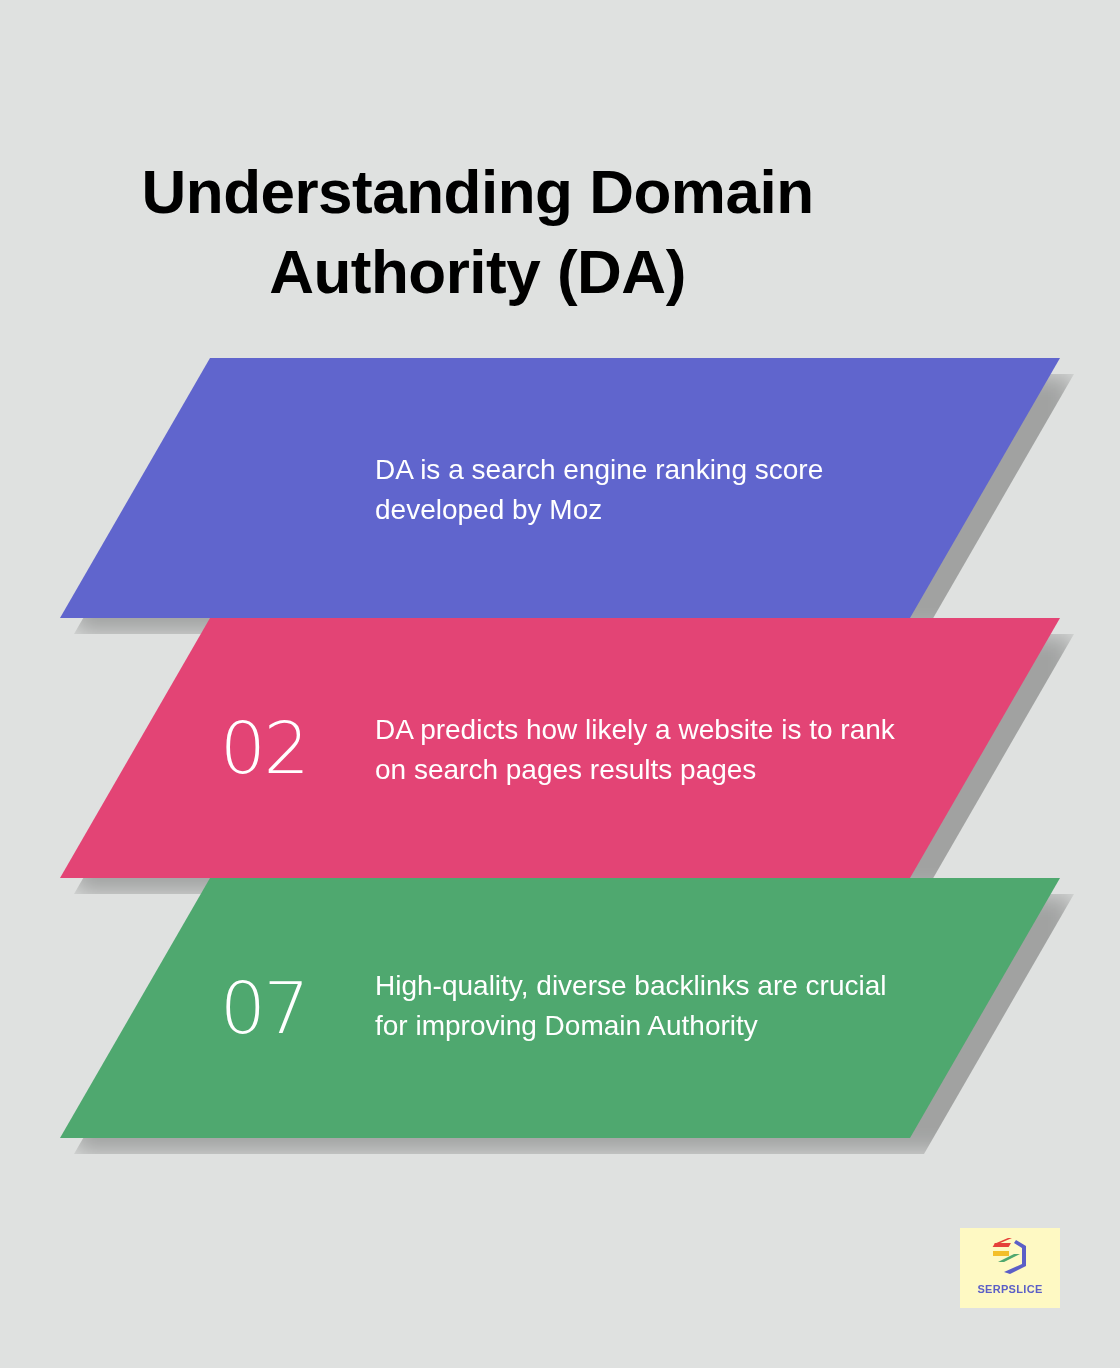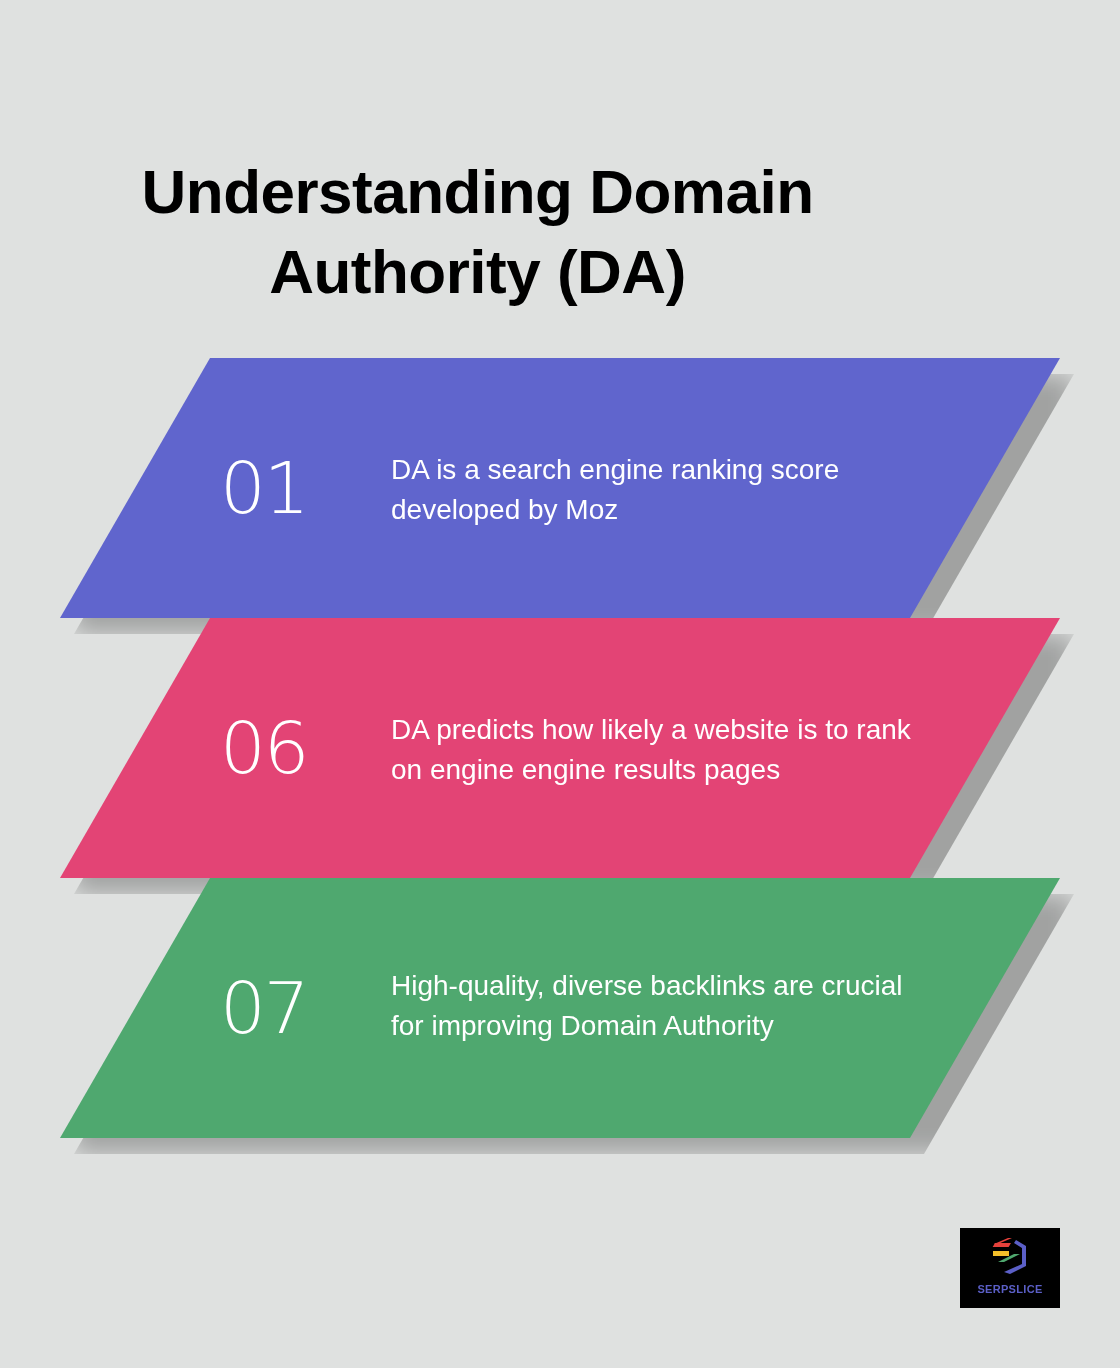--- a/index.html
+++ b/index.html
@@ -24,48 +24,47 @@
     position:absolute; left:14px; top:16px; width:1000px; height:260px;
     clip-path: polygon(150px 0, 1000px 0, 850px 260px, 0 260px);
     background:rgba(0,0,0,0.28); filter:blur(12px);
   }
   .band .num {
     position:absolute; left:160px; top:80px; font-size:72px; line-height:100px;
     color:#fff; font-weight:200; font-family:"DejaVu Sans", sans-serif;
     letter-spacing:-2px;
   }
   .band .text {
-    position:absolute; left:315px; width:520px; font-size:28px; line-height:40px; color:#fff;margin-left:16px;
+    position:absolute; left:315px; width:520px; font-size:28px; line-height:40px; color:#fff;
   }
   .logo {
-    position:absolute; left:960px; top:1228px; width:100px; height:80px; background:#000000;
+    position:absolute; left:960px; top:1228px; width:100px; height:80px; background:#fef9c3;
   }
   .logo svg { position:absolute; left:30px; top:8px; }
   .logo .label {
     position:absolute; left:0; top:55px; width:100px; text-align:center;
     font-size:11px; font-weight:bold; color:#5b5fc7; letter-spacing:0.3px;
   }
 </style>
 </head>
 <body>
 
 <h1 class="title">Understanding Domain Authority (DA)</h1>
 
 <div class="band" style="top:358px;">
   <div class="shadow"></div>
   <div class="shape" style="background:#6065cd;"></div>
-  <div class="num">01</div>
   <div class="text" style="top:92px;">DA is a search engine ranking score developed by Moz</div>
 </div>
 
 <div class="band" style="top:618px;">
   <div class="shadow"></div>
   <div class="shape" style="background:#e34475;"></div>
-  <div class="num">06</div>
-  <div class="text" style="top:92px;">DA predicts how likely a website is to rank on engine engine results pages</div>
+  <div class="num">02</div>
+  <div class="text" style="top:92px;">DA predicts how likely a website is to rank on search pages results pages</div>
 </div>
 
 <div class="band" style="top:878px;">
   <div class="shadow"></div>
   <div class="shape" style="background:#4fa86f;"></div>
   <div class="num">07</div>
   <div class="text" style="top:88px;">High-quality, diverse backlinks are crucial for improving Domain Authority</div>
 </div>
 
 <div class="logo">

